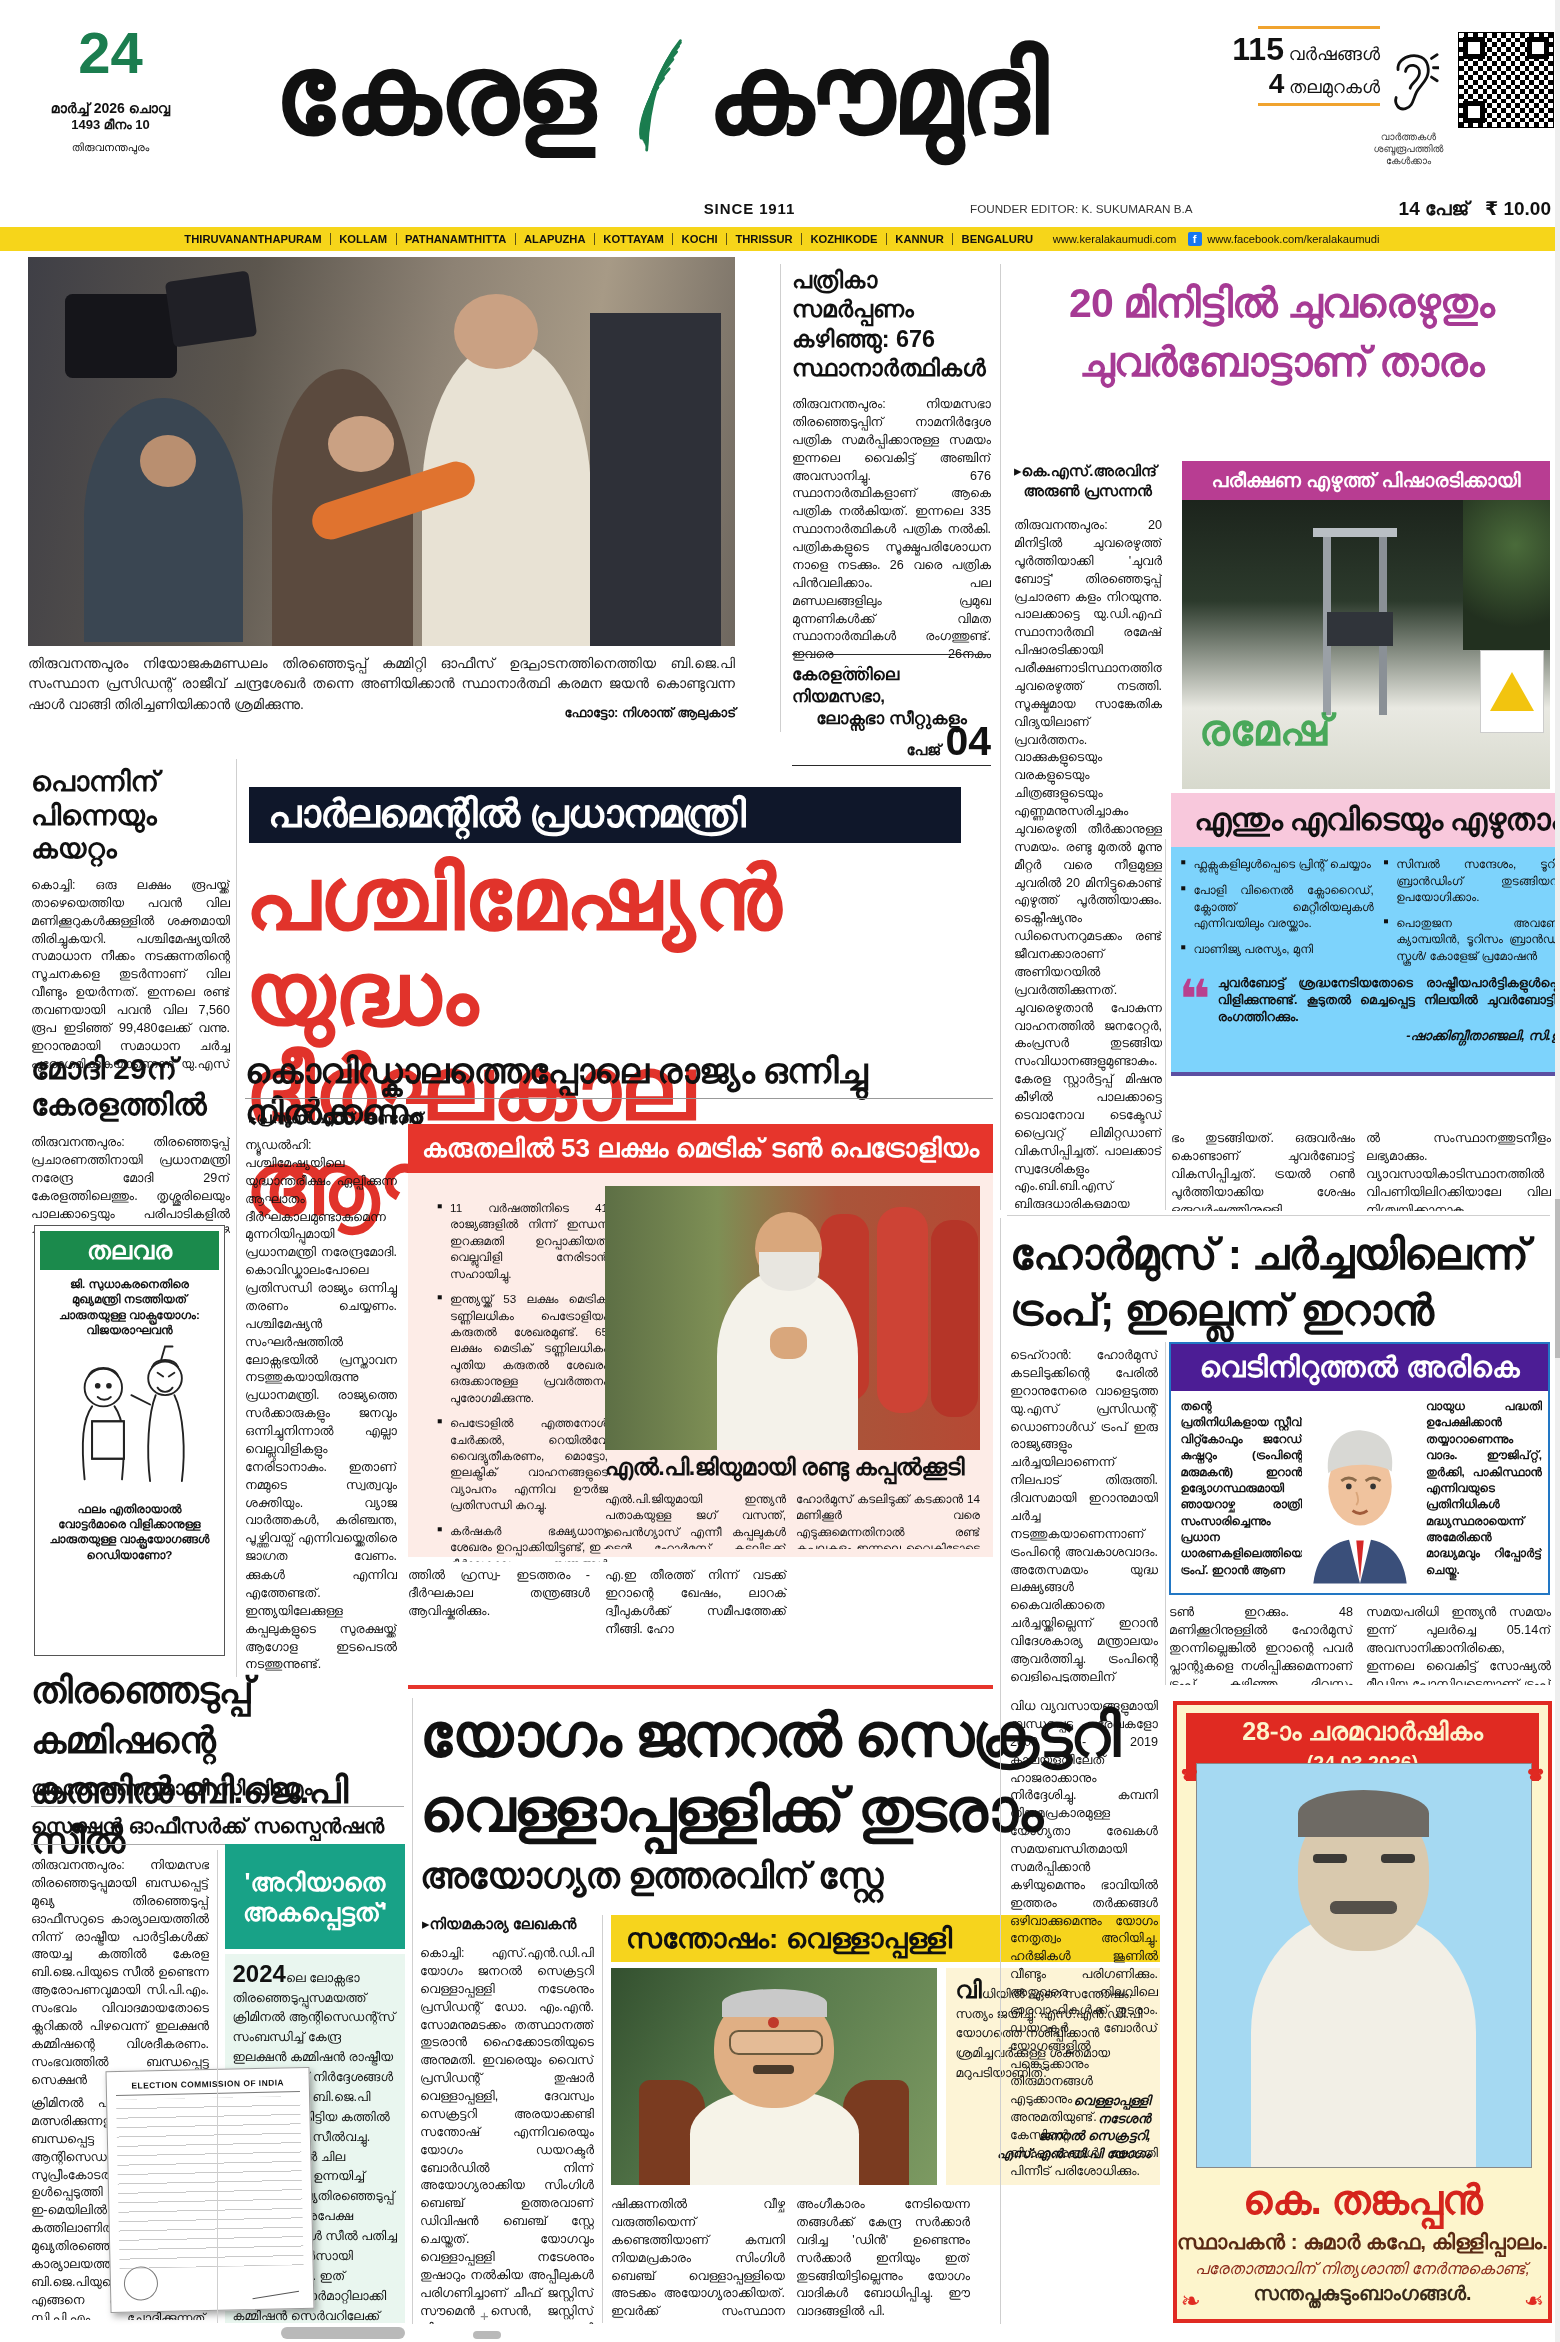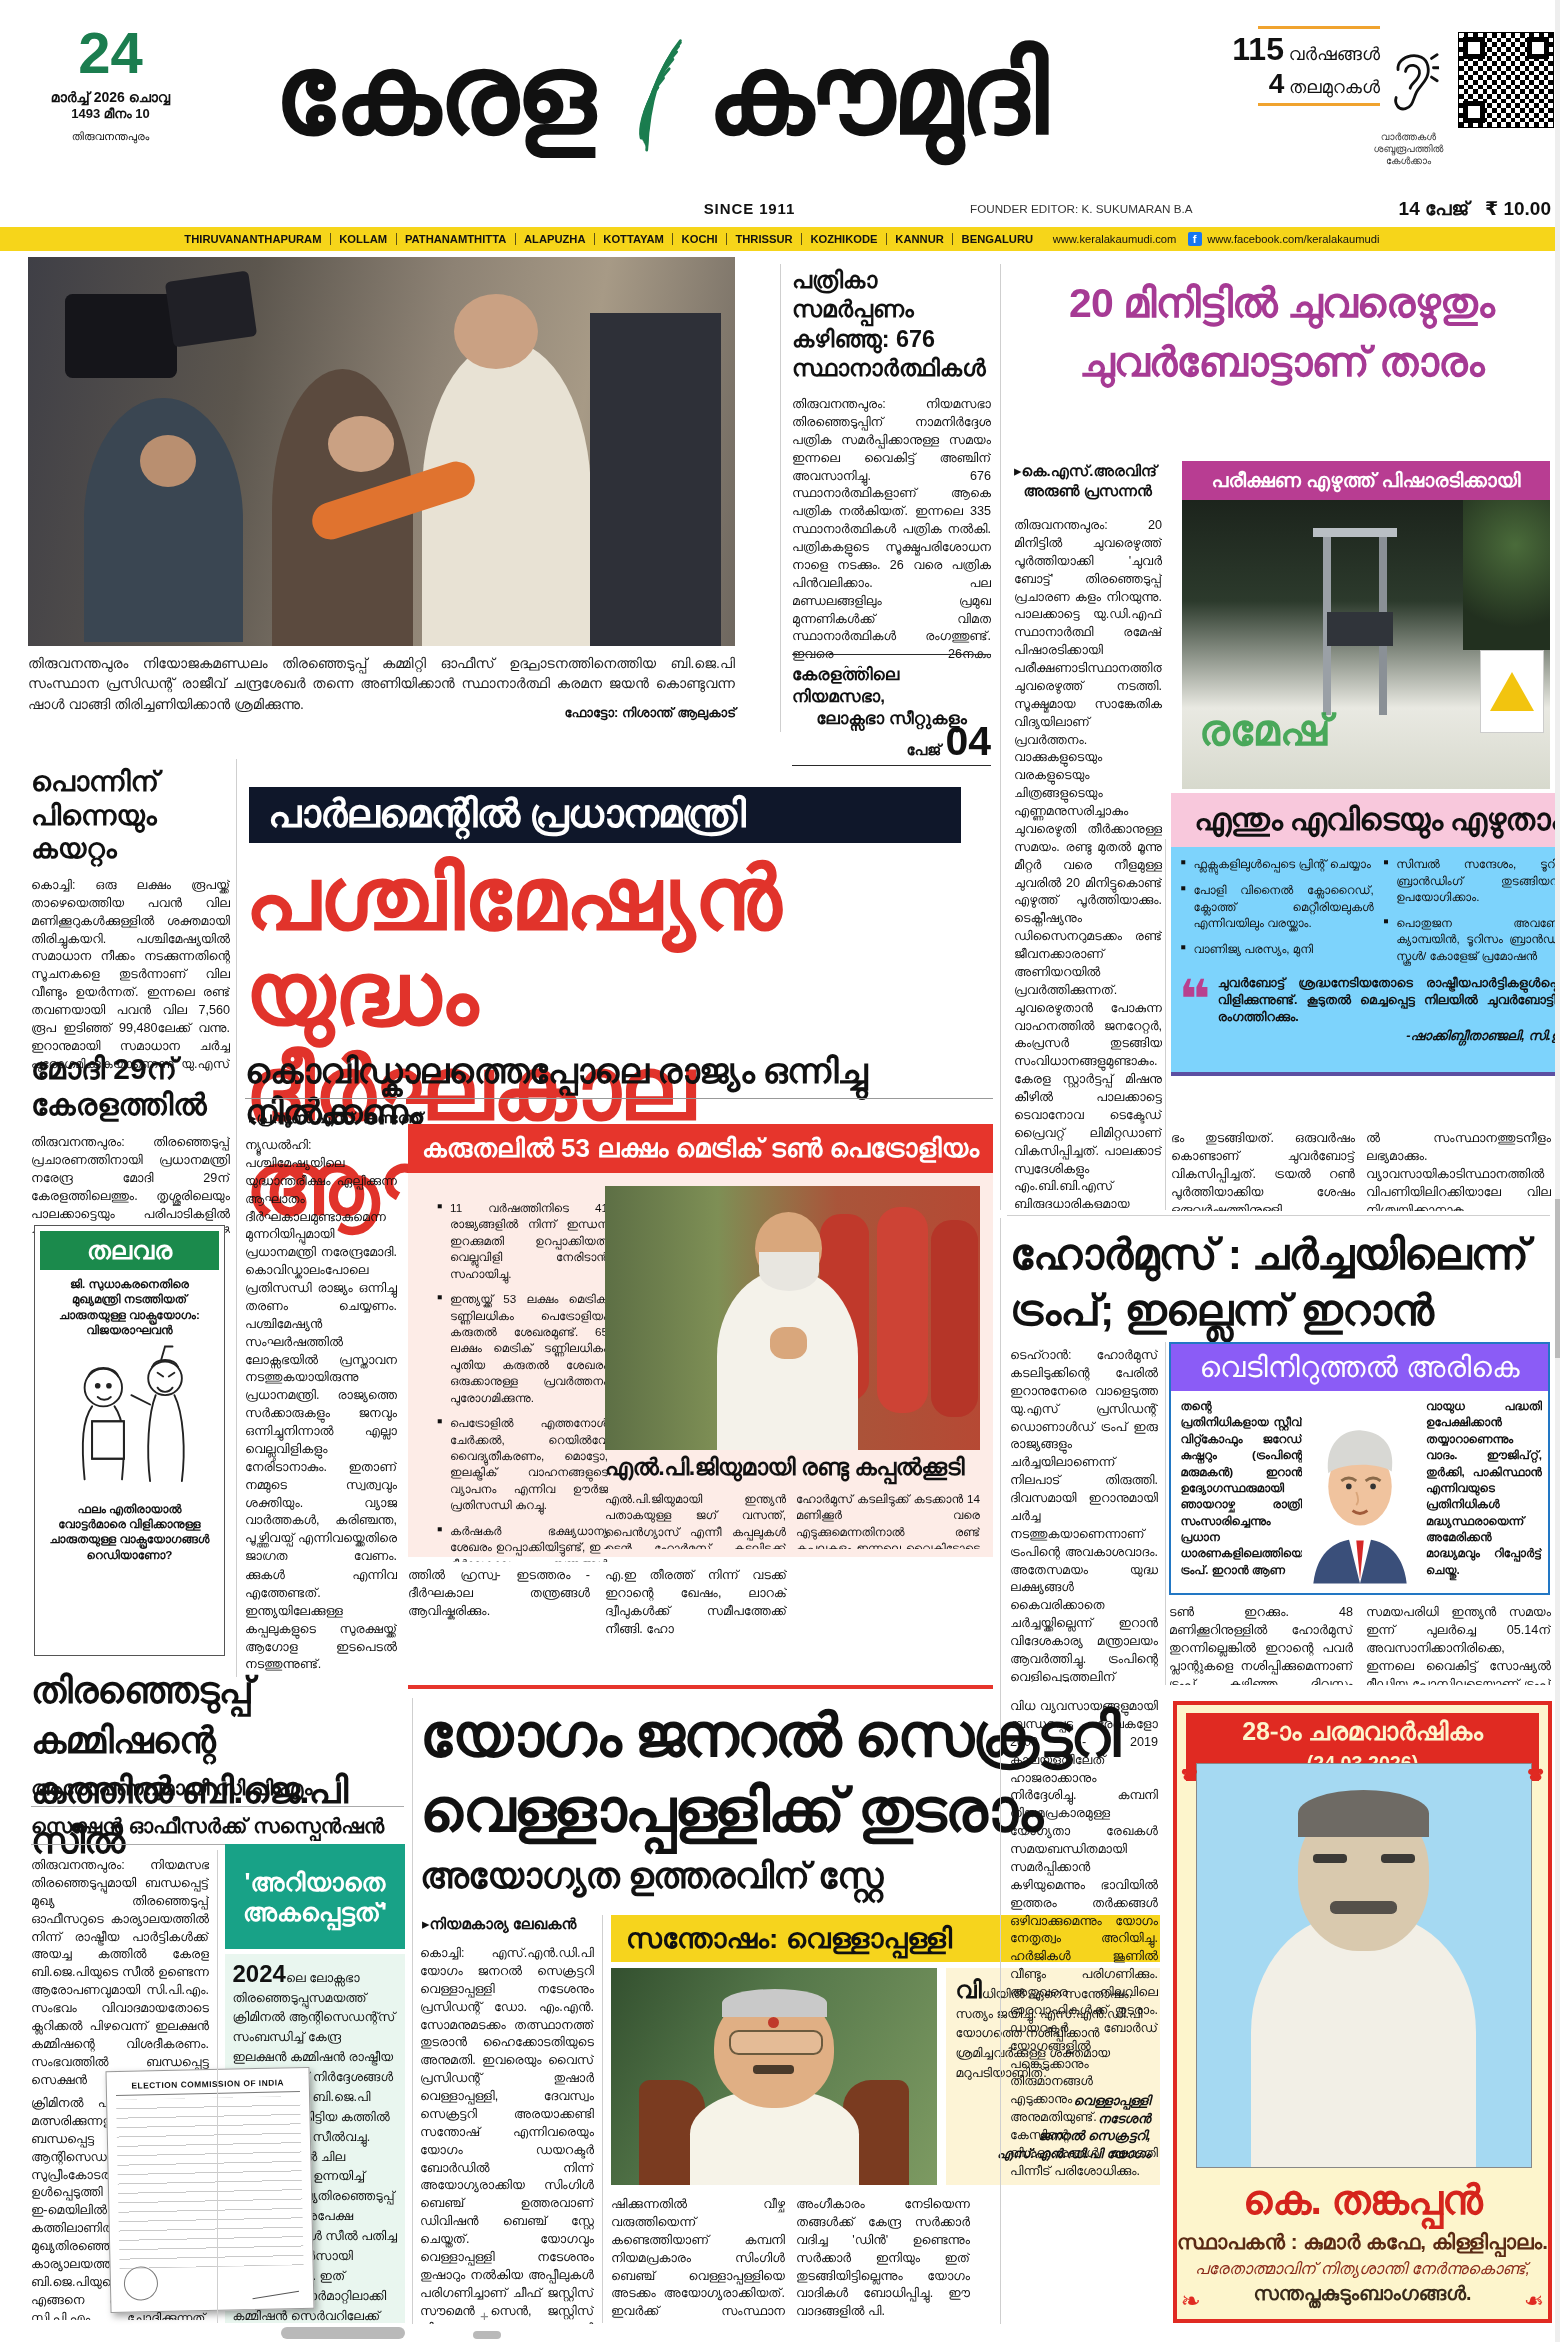--- a/index.html
+++ b/index.html
@@ -25,21 +25,21 @@
       repeating-linear-gradient(90deg,#000 0 4.7px,#fff 4.7px 9.4px);
       background-blend-mode:difference}
   .qrc{position:absolute;width:22.5px;height:22.5px;border:5.6px solid #000;background:#fff;box-sizing:border-box}
   .letterlines{background:repeating-linear-gradient(#fff 0 8.4px,#c9c9c9 8.4px 9.4px)}
 </style>
 </head>
 <body>
 
 <div class="abs" style="left:45px;top:24px;width:131px;text-align:center">
   <div style="font-size:58px;font-weight:bold;color:#1b7d4f;line-height:1">24</div>
-  <div style="font-size:14px;font-weight:bold;margin-top:7px">മാർച്ച് 2026  ചൊവ്വ</div>
+  <div style="font-size:14px;font-weight:bold;margin-top:18px">മാർച്ച് 2026  ചൊവ്വ</div>
   <div style="font-size:13px;font-weight:bold">1493 മീനം 10</div>
   <div style="font-size:10.8px;margin-top:7.5px">തിരുവനന്തപുരം</div>
 </div>
 
 <div class="abs" style="left:173px;top:17px;width:974px;display:flex;align-items:center;justify-content:center;gap:5.6px">
   <span style="font-size:112px;font-weight:900;letter-spacing:-2.8px;line-height:1.4">കേരള</span>
   <span class="abs" style="position:static">
     <svg width="103" height="122" viewBox="0 0 110 130">
       <g fill="none" stroke="#1b7d4f" stroke-width="3" stroke-linecap="round">
         <path d="M88 8 C70 30 55 65 52 125"></path>
@@ -287,21 +287,21 @@
 <div class="abs j body13 ell" style="left:605px;top:1567px;width:182px;height:111px">എ.ഇ തീരത്ത് നിന്ന് വടക്ക് ഇറാന്റെ ഖേഷം, ലാറക് ദ്വീപുകൾക്ക് സമീപത്തേക്ക് നീങ്ങി. ഹോ</div>
 <div class="abs" style="left:408px;top:1685px;width:585px;height:3.7px;background:#e6352c"></div>
 
 <div class="abs" style="left:1010px;top:1227px;width:542px;font-size:43px;font-weight:900;line-height:1.3;letter-spacing:-0.9px">
   <div>ഹോർമുസ് : ചർച്ചയിലെന്ന്</div>
   <div>ട്രംപ്; ഇല്ലെന്ന് ഇറാൻ</div>
 </div>
 <div class="abs j body13 ell" style="left:1010px;top:1347px;width:148px;height:335px">ടെഹ്റാൻ: ഹോർമുസ് കടലിടുക്കിന്റെ പേരിൽ ഇറാനുനേരെ വാളെടുത്ത യു.എസ് പ്രസിഡന്റ് ഡൊണാൾഡ് ട്രംപ് ഇരു രാജ്യങ്ങളും ചർച്ചയിലാണെന്ന് നിലപാട് തിരുത്തി. ദിവസമായി ഇറാനുമായി ചർച്ച നടത്തുകയാണെന്നാണ് ട്രംപിന്റെ അവകാശവാദം. അതേസമയം യുദ്ധ ലക്ഷ്യങ്ങൾ കൈവരിക്കാതെ ചർച്ചയ്ക്കില്ലെന്ന് ഇറാൻ വിദേശകാര്യ മന്ത്രാലയം ആവർത്തിച്ചു. ട്രംപിന്റെ വെളിപ്പെടുത്തലിന് പിന്നാലെ എണ്ണ വില കുറയുകയും ഓഹരികൾ മെച്ചപ്പെടുകയും ചെയ്തിരുന്നു. അഞ്ച് ദിവസത്തേക്ക് ഇറാനിലെ ഊർജകേന്ദ്രങ്ങളെയോ പവർ പ്ലാന്റുകളെയോ ആക്രമിക്കില്ലെന്ന് ട്രംപ് ഉറപ്പു നൽകി. സമാധാനത്തിലെത്തിയാൽ ഹോർമുസ് ഉ</div>
 
 <div class="abs" style="left:1169px;top:1342px;width:381px;height:253px;border:2.8px solid #2277c4;box-sizing:border-box;background:#fff">
-  <div class="c" style="background:#8b5cf6;color:#fff;font-size:29px;font-weight:400;height:47px;line-height:47px">വെടിനിറുത്തൽ അരികെ</div>
+  <div class="c" style="background:#4c1d95;color:#fff;font-size:29px;font-weight:700;height:47px;line-height:47px">വെടിനിറുത്തൽ അരികെ</div>
   <div class="abs j body12 b" style="left:9.4px;top:54px;width:122px;height:187px;overflow:hidden">തന്റെ പ്രതിനിധികളായ സ്റ്റീവ് വിറ്റ്കോഫും ജറേഡ് കുഷ്നറും (ട്രംപിന്റെ മരുമകൻ) ഇറാൻ ഉദ്യോഗസ്ഥരുമായി ഞായറാഴ്ച രാത്രി സംസാരിച്ചെന്നും പ്രധാന ധാരണകളിലെത്തിയെന്നും ട്രംപ്. ഇറാൻ ആണ</div>
   <div class="abs" style="left:133px;top:56px">
     <svg width="112" height="184" viewBox="0 0 120 196">
       <path d="M10 196 C14 160 36 148 60 148 C84 148 106 160 110 196 Z" fill="#3a4f7a"></path>
       <path d="M48 148 L60 196 L72 148 L66 142 L54 142 Z" fill="#fff"></path>
       <path d="M56 150 L60 192 L64 150 Z" fill="#d62828"></path>
       <ellipse cx="60" cy="92" rx="34" ry="42" fill="#f0c39e"></ellipse>
       <path d="M26 78 C22 44 44 30 62 32 C84 34 98 48 94 76 C80 66 40 66 26 78 Z" fill="#d8d8d4"></path>
       <path d="M40 86 q8 -6 16 0" stroke="#8a6a4a" stroke-width="3" fill="none"></path>
       <path d="M66 86 q8 -6 16 0" stroke="#8a6a4a" stroke-width="3" fill="none"></path>

